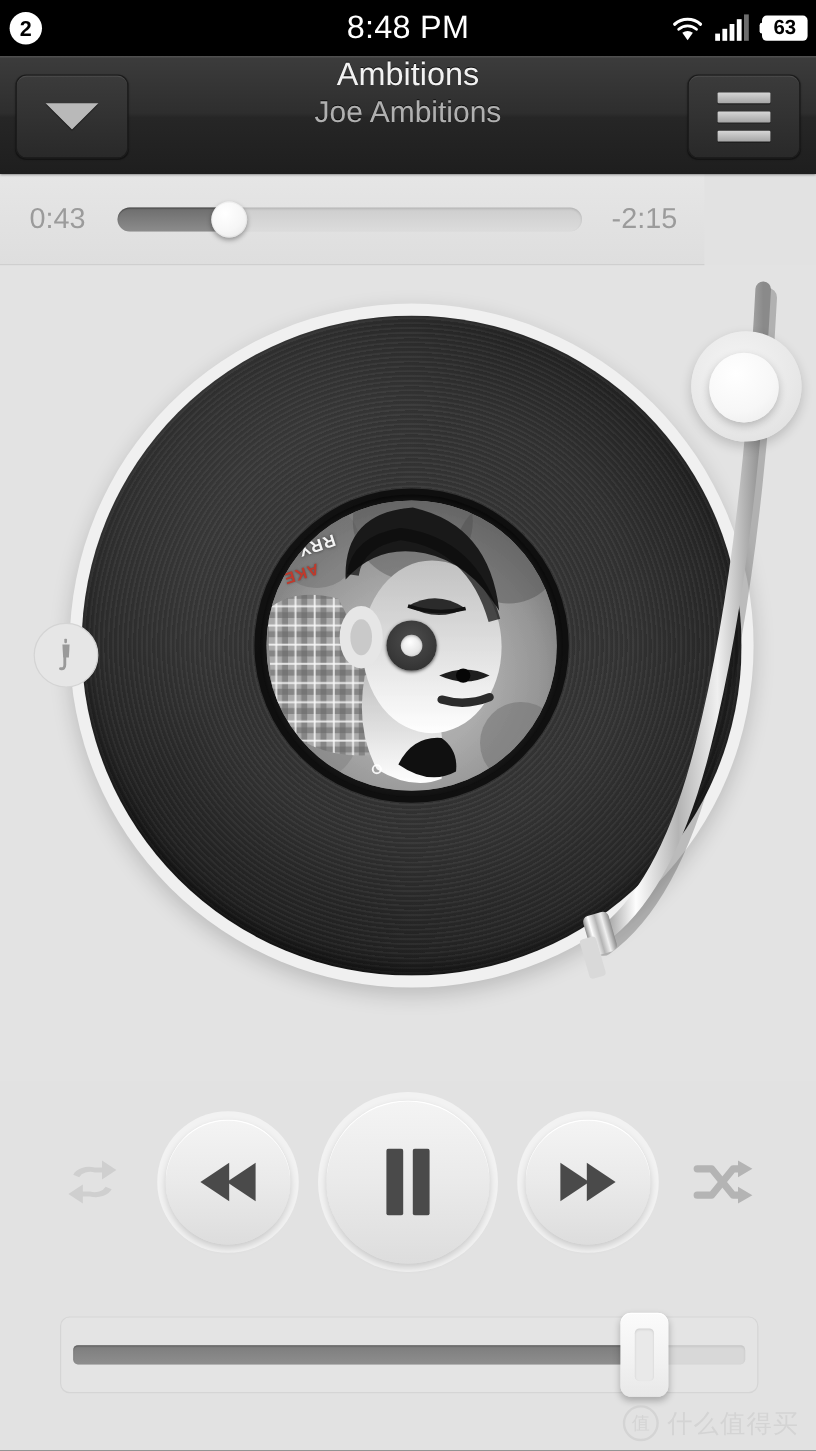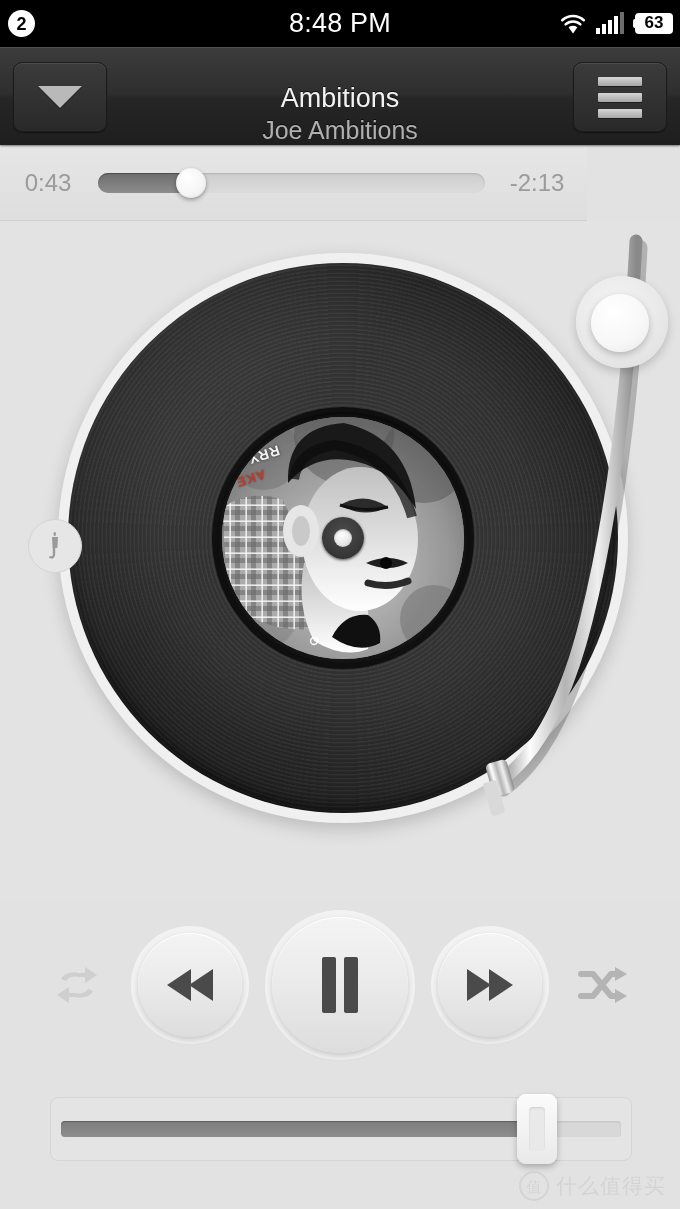--- a/index.html
+++ b/index.html
@@ -129,21 +129,21 @@
     background: linear-gradient(to bottom, #d6d6d6, #a6a6a6);
     box-shadow: 0 1px 0 rgba(0,0,0,0.4);
   }
   .nav-titles {
     position: absolute;
     left: 120px; right: 120px;
     top: 0; bottom: 0;
     display: flex;
     flex-direction: column;
     align-items: center;
-    justify-content: flex-end;
+    justify-content: flex-start;
     gap: 2px;
   }
   .nav-title {
     color: #f2f2f2;
     font-size: 27px;
     text-shadow: 0 -1px 0 rgba(0,0,0,0.7);
     white-space: nowrap;
   }
   .nav-subtitle {
     color: #b0b0b0;
@@ -490,21 +490,21 @@
     </div>
   </div>
 
   <div class="progress-row">
     <div class="time-label">0:43</div>
     <div class="seek-wrap">
       <div class="seek-track"></div>
       <div class="seek-fill" id="seek-fill" style="width: 24%;"></div>
       <div class="seek-thumb" id="seek-thumb" style="left: 24%;"></div>
     </div>
-    <div class="time-label right">-2:13</div>
+    <div class="time-label right">-2:15</div>
   </div>
 
   <div class="stage">
 
     <div class="needle-btn">
       <span class="needle-glyph">
         <svg width="20" height="28" viewBox="0 0 20 28">
           <rect x="8.6" y="0" width="2.2" height="4" rx="1" fill="#9a9a9a"></rect>
           <path d="M7 5 L13 5 L12.4 16 L7.6 16 Z" fill="#9a9a9a"></path>
           <path d="M9 16 L9 22 Q9 26 5.4 25.2" stroke="#9a9a9a" stroke-width="2.4" fill="none" stroke-linecap="round"></path>

